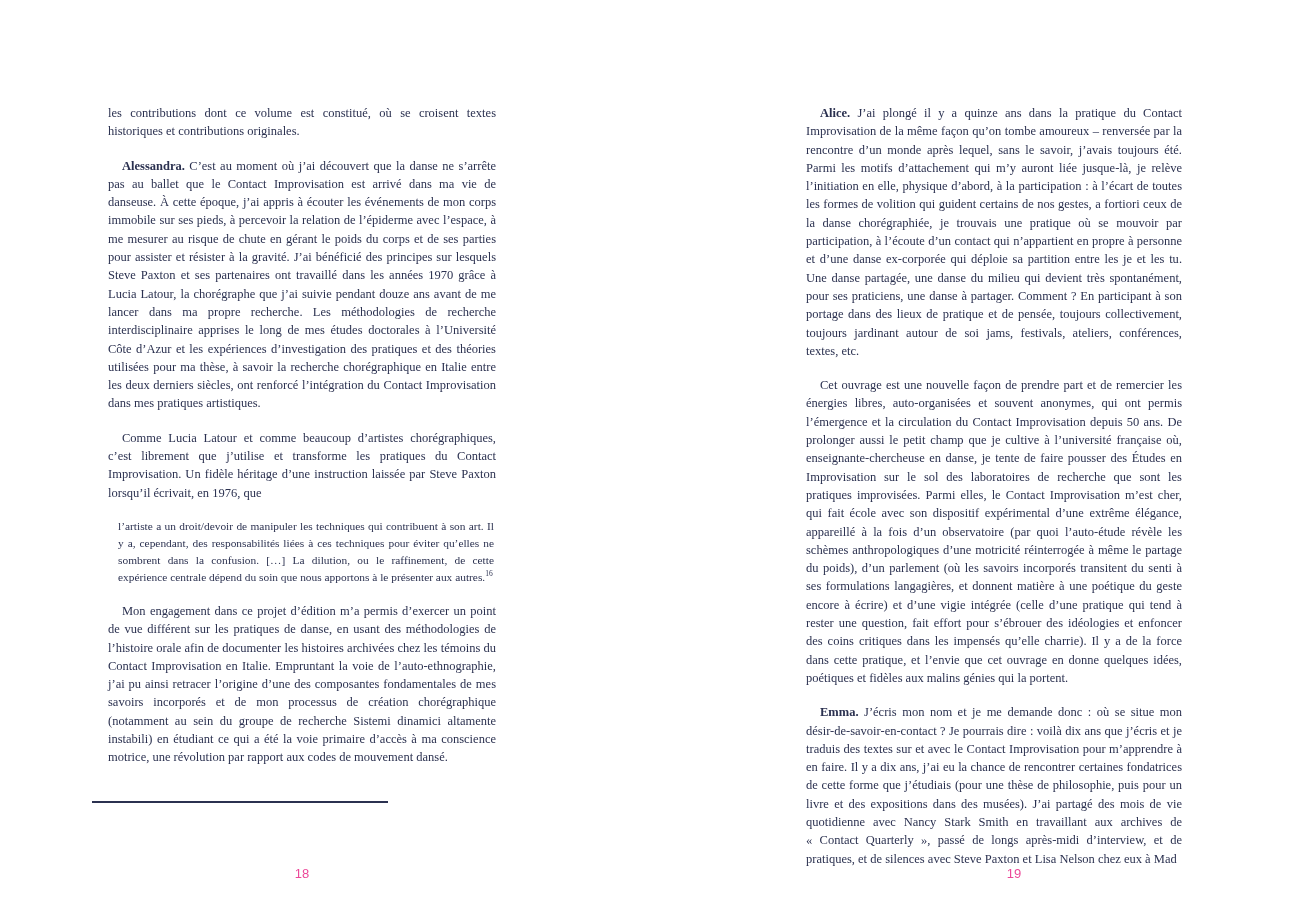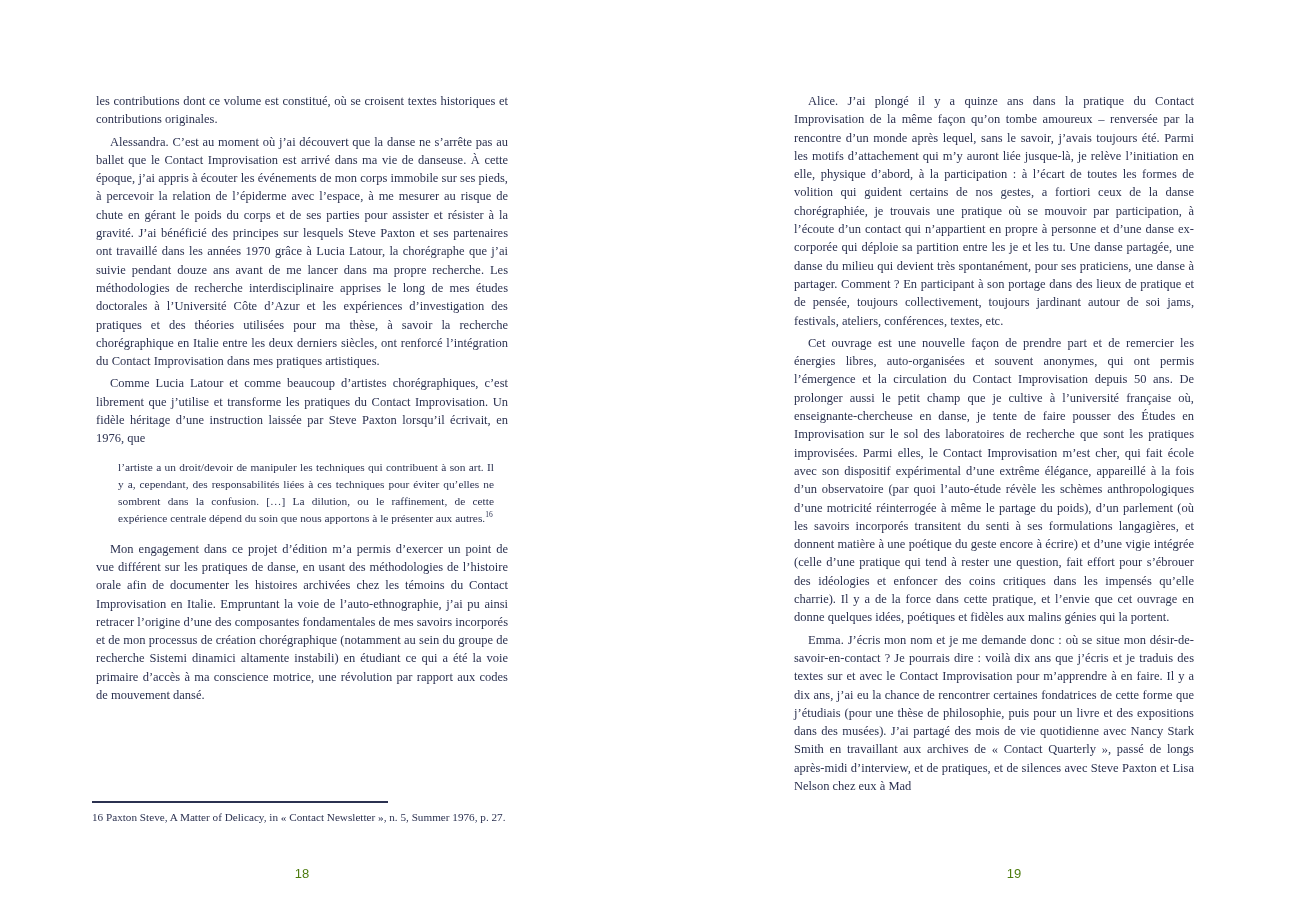--- a/index.html
+++ b/index.html
@@ -18,29 +18,29 @@
   }
   .col {
     position: absolute;
     top: 88px;
     font-size: 12.5px;
     line-height: 18.3px;
     text-align: justify;
   }
   .col.left  { left: 92px;  width: 420px; }
   .col.right { left: 790px; width: 408px; }
-  .col p { margin: 4px; padding: 0; }
+  .col p { margin: 16px; padding: 0; }
   .col p.indent { text-indent: 14px; }
   .col p.quote {
     margin: 11px 18px 13px 26px;
     font-size: 11.4px;
     line-height: 17px;
     text-align: justify;
   }
-  .b { font-weight: normal; }
+  .b { font-weight: bold; }
   .i { }
   sup.fnref {
     font-size: 7.5px;
     line-height: 0;
     vertical-align: super;
     margin-top: 31px;
   }
   .footnote {
     position: absolute;
     left: 92px;
@@ -58,42 +58,41 @@
     font-size: 11.2px;
     line-height: 16.5px;
     text-align: justify;
   }
   .folio {
     position: absolute;
     top: 866px;
     text-align: center;
     font-family: "Liberation Sans", "DejaVu Sans", sans-serif;
     font-size: 13px;
-    color: #4d7c0f;
+    color: #ec4899;
   }
   .folio.left  { left: 92px;  width: 420px; }
   .folio.right { left: 810px; width: 408px; }
 </style>
 </head>
 <body>
 
 <div class="spread">
 
   <section>
     <div class="col left">
         <p class="body"><span>les contributions dont ce volume est constitué, où se croisent textes historiques et contributions originales.</span></p>
         <p class="body indent"><span class="b">Alessandra.</span><span> C’est au moment où j’ai découvert que la danse ne s’arrête pas au ballet que le Contact Improvisation est arrivé dans ma vie de danseuse. À cette époque, j’ai appris à écouter les événements de mon corps immobile sur ses pieds, à percevoir la relation de l’épiderme avec l’espace, à me mesurer au risque de chute en gérant le poids du corps et de ses parties pour assister et résister à la gravité. J’ai bénéficié des principes sur lesquels Steve Paxton et ses partenaires ont travaillé dans les années 1970 grâce à Lucia Latour, la chorégraphe que j’ai suivie pendant douze ans avant de me lancer dans ma propre recherche. Les méthodologies de recherche interdisciplinaire apprises le long de mes études doctorales à l’Université Côte d’Azur et les expériences d’investigation des pratiques et des théories utilisées pour ma thèse, à savoir la recherche chorégraphique en Italie entre les deux derniers siècles, ont renforcé l’intégration du Contact Improvisation dans mes pratiques artistiques.</span></p>
         <p class="body indent"><span>Comme Lucia Latour et comme beaucoup d’artistes chorégraphiques, c’est librement que j’utilise et transforme les pratiques du Contact Improvisation. Un fidèle héritage d’une instruction laissée par Steve Paxton lorsqu’il écrivait, en 1976, que</span></p>
         <p class="quote"><span>l’artiste a un droit/devoir de manipuler les techniques qui contribuent à son art. Il y a, cependant, des responsabilités liées à ces techniques pour éviter qu’elles ne sombrent dans la confusion. […] La dilution, ou le raffinement, de cette expérience centrale dépend du soin que nous apportons à le présenter aux autres.</span><sup class="fnref">16</sup></p>
         <p class="body indent"><span>Mon engagement dans ce projet d’édition m’a permis d’exercer un point de vue différent sur les pratiques de danse, en usant des méthodologies de l’histoire orale afin de documenter les histoires archivées chez les témoins du Contact Improvisation en Italie. Empruntant la voie de l’auto-ethnographie, j’ai pu ainsi retracer l’origine d’une des composantes fondamentales de mes savoirs incorporés et de mon processus de création chorégraphique (notamment au sein du groupe de recherche </span><span class="i">Sistemi dinamici altamente instabili</span><span>) en étudiant ce qui a été la voie primaire d’accès à ma conscience motrice, une révolution par rapport aux codes de mouvement dansé.</span></p>
       </div>
 
     <div class="footnote">
       <div class="footnote-rule"></div>
-      <p class="fn"><span>16 Paxton Steve, </span><span class="i">A Matter of Delicacy</span><span>, in «&nbsp;Contact Newsletter&nbsp;», n. 5, Summer 1976, p.&nbsp;27.</span></p>
     </div>
 
     <div class="folio left">18</div>
   </section>
 
   <section>
     <div class="col right">
         <p class="body indent"><span class="b">Alice.</span><span> J’ai plongé il y a quinze ans dans la pratique du Contact Improvisation de la même façon qu’on tombe amoureux – renversée par la rencontre d’un monde après lequel, sans le savoir, j’avais toujours été. Parmi les motifs d’attachement qui m’y auront liée jusque-là, je relève l’initiation en elle, physique d’abord, à la participation&nbsp;: à l’écart de toutes les formes de volition qui guident certains de nos gestes, a fortiori ceux de la danse chorégraphiée, je trouvais une pratique où se mouvoir par participation, à l’écoute d’un contact qui n’appartient en propre à personne et d’une danse ex-corporée qui déploie sa partition entre les </span><span class="i">je</span><span> et les </span><span class="i">tu</span><span>. Une danse partagée, une danse du milieu qui devient très spontanément, pour ses praticiens, une danse à partager. Comment&nbsp;? En participant à son portage dans des lieux de pratique et de pensée, toujours collectivement, toujours jardinant autour de soi </span><span class="i">jams</span><span>, festivals, ateliers, conférences, textes, etc.</span></p>
         <p class="body indent"><span>Cet ouvrage est une nouvelle façon de prendre part et de remercier les énergies libres, auto-organisées et souvent anonymes, qui ont permis l’émergence et la circulation du Contact Improvisation depuis 50 ans. De prolonger aussi le petit champ que je cultive à l’université française où, enseignante-chercheuse en danse, je tente de faire pousser des Études en Improvisation sur le sol des laboratoires de recherche que sont les pratiques improvisées. Parmi elles, le Contact Improvisation m’est cher, qui fait école avec son dispositif expérimental d’une extrême élégance, appareillé à la fois d’un observatoire (par quoi l’auto-étude révèle les schèmes anthropologiques d’une motricité réinterrogée à même le partage du poids), d’un parlement (où les savoirs incorporés transitent du senti à ses formulations langagières, et donnent matière à une poétique du geste encore à écrire) et d’une vigie intégrée (celle d’une pratique qui tend à rester une question, fait effort pour s’ébrouer des idéologies et enfoncer des coins critiques dans les impensés qu’elle charrie). Il y a de la force dans cette pratique, et l’envie que cet ouvrage en donne quelques idées, poétiques et fidèles aux malins génies qui la portent.</span></p>
         <p class="body indent"><span class="b">Emma.</span><span> J’écris mon nom et je me demande donc&nbsp;: où se situe mon désir-de-savoir-en-contact&nbsp;? Je pourrais dire&nbsp;: voilà dix ans que j’écris et je traduis des textes sur et avec le Contact Improvisation pour m’apprendre à en faire. Il y a dix ans, j’ai eu la chance de rencontrer certaines fondatrices de cette forme que j’étudiais (pour une thèse de philosophie, puis pour un livre et des expositions dans des musées). J’ai partagé des mois de vie quotidienne avec Nancy Stark Smith en travaillant aux archives de «&nbsp;Contact Quarterly&nbsp;», passé de longs après-midi d’interview, et de pratiques, et de silences avec Steve Paxton et Lisa Nelson chez eux à Mad</span></p>

